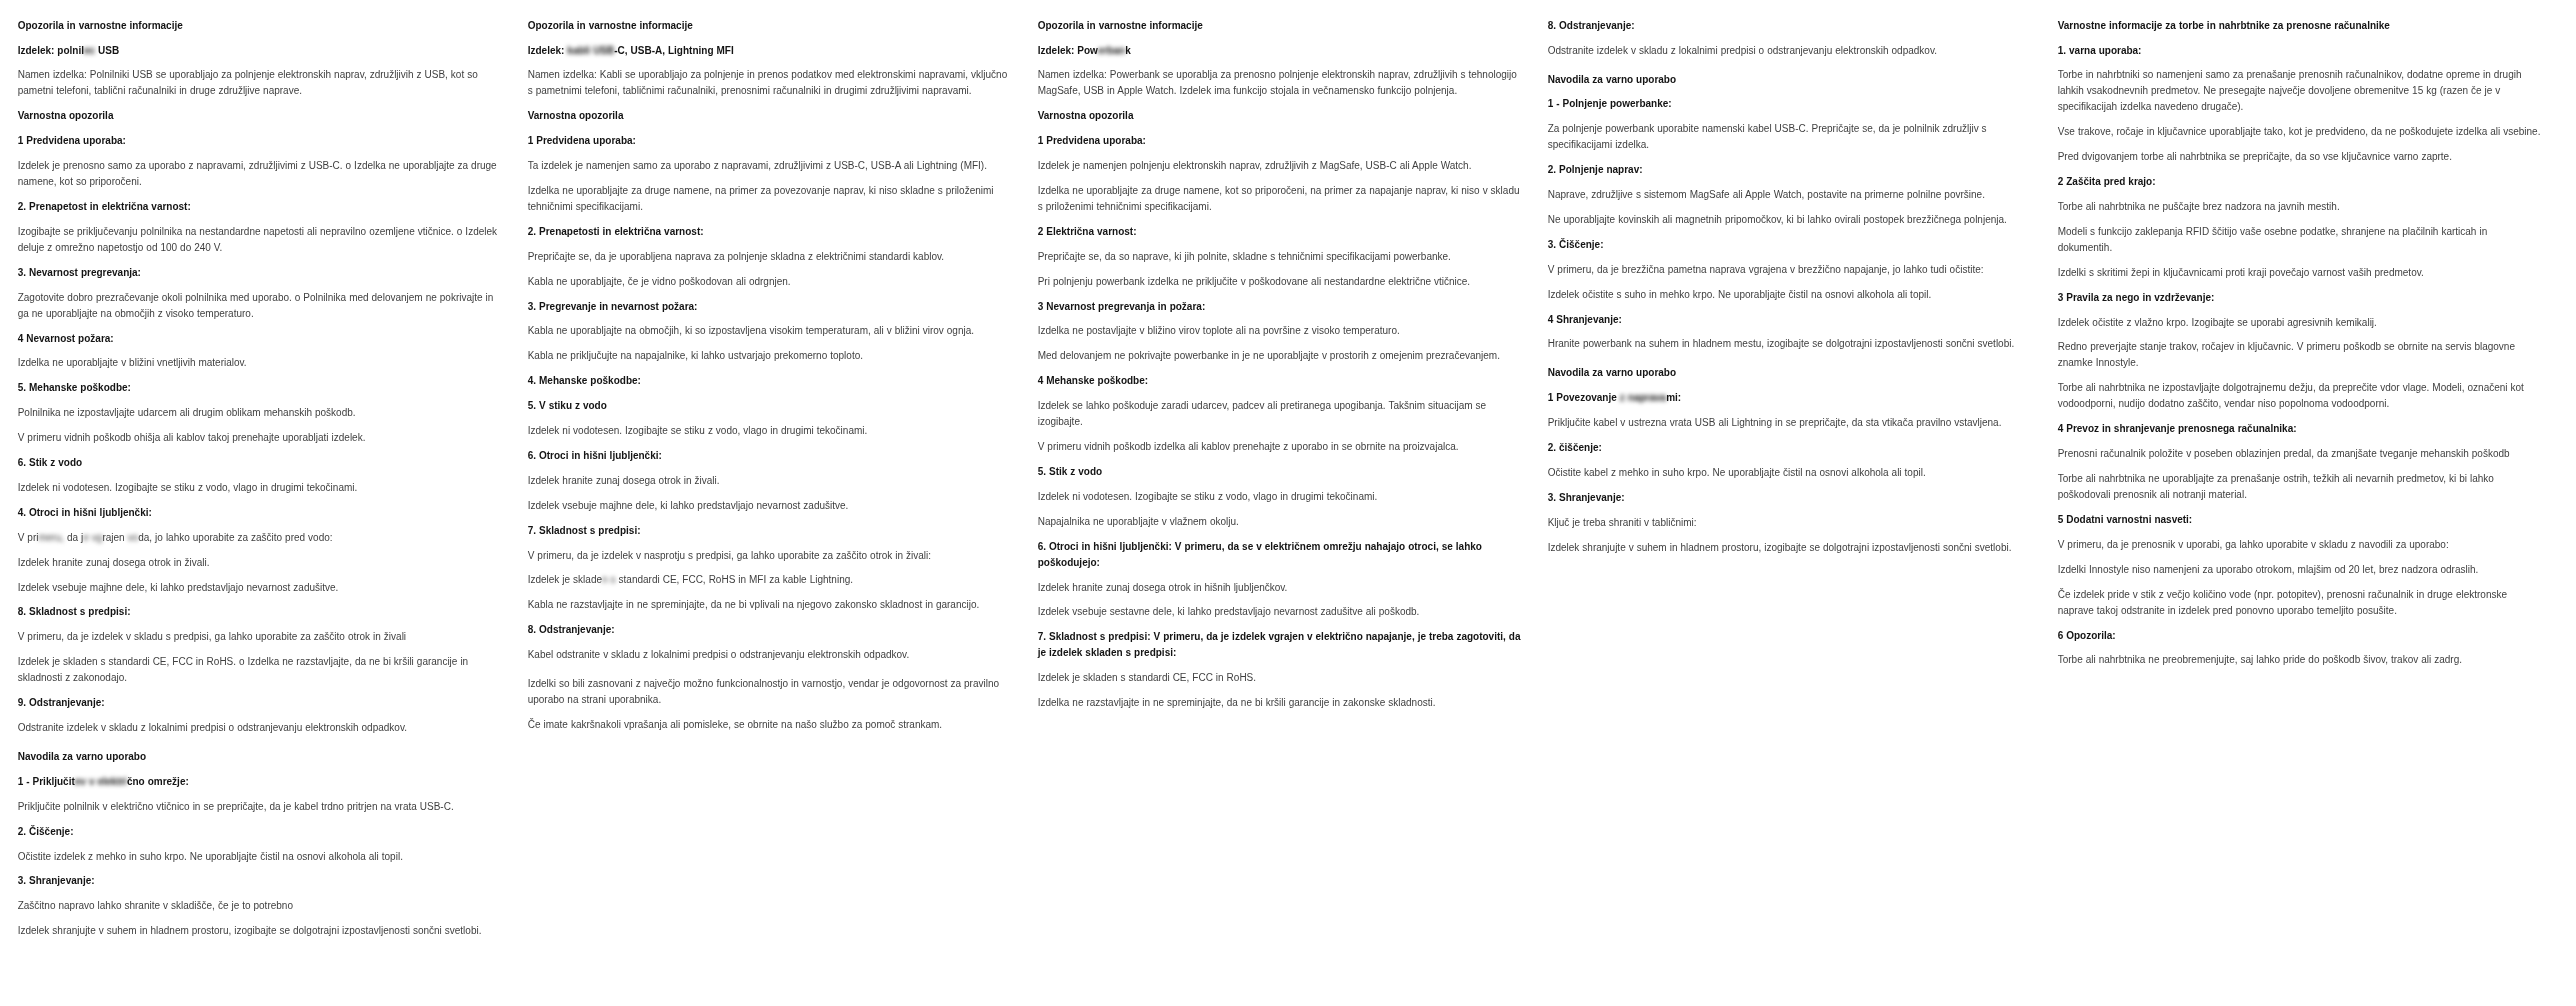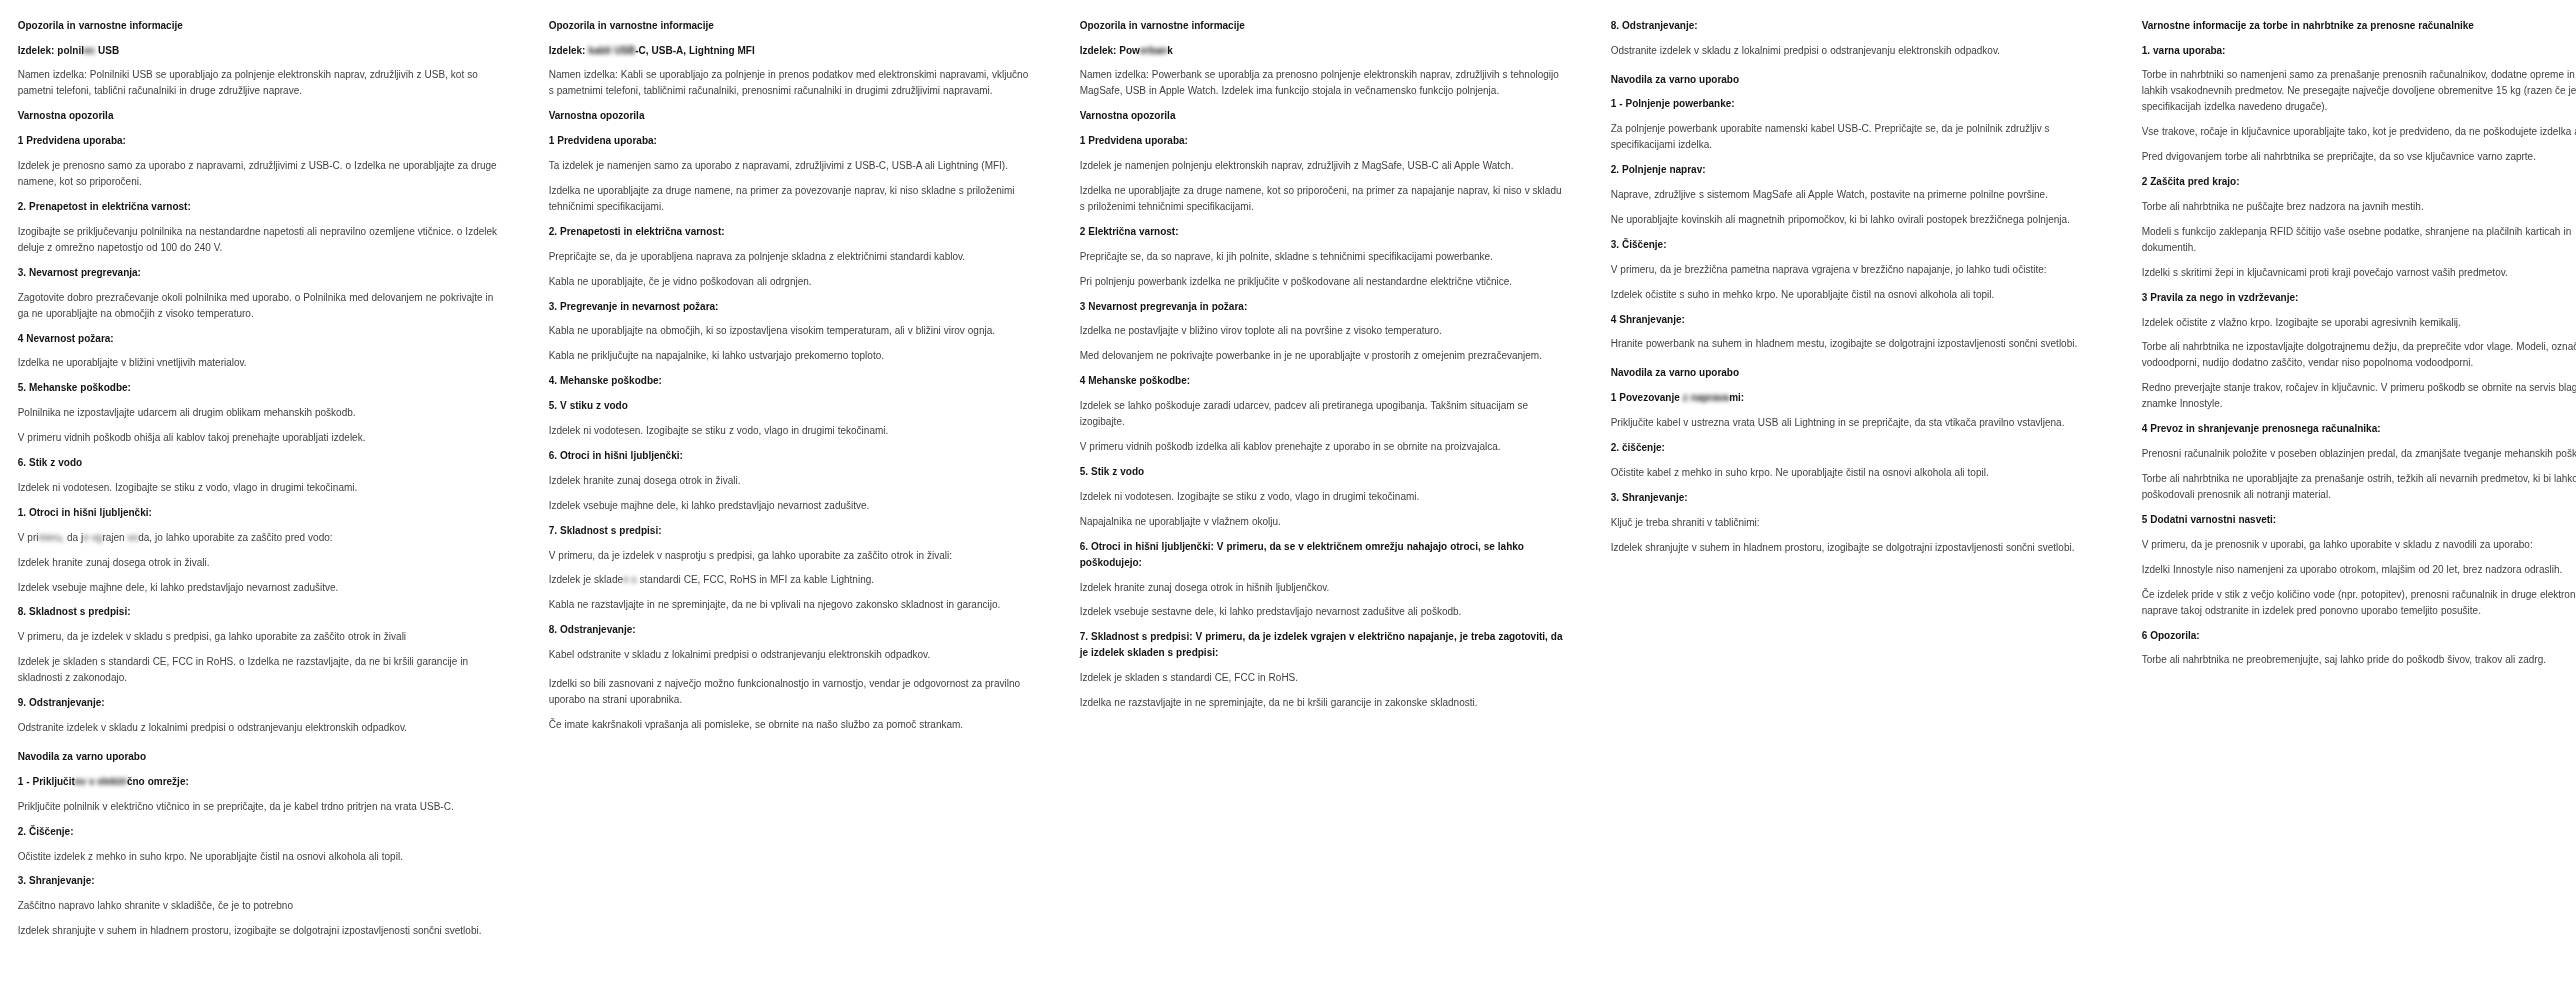--- a/index.html
+++ b/index.html
@@ -2,21 +2,21 @@
 <html style="font-size:13px"><head>
 <meta charset="utf-8">
 <style>
   html, body { margin:0; padding:0; background:#ffffff; }
   body {
     width:2576px; height:1006px; overflow:hidden;
     font-family:"Liberation Sans", sans-serif;
     -webkit-font-smoothing:antialiased;
   }
   #columns {
-    display:flex; gap:48px;
+    display:flex; gap:27px;
     padding:17.7px 14.5px 0 17.7px;
     box-sizing:border-box;
   }
   .column { width:483px; flex:0 0 483px; }
   .column p {
     margin:0 0 8.9px 0;
     font-size:10px;
     line-height:16px;
     color:#3f3f3f;
     word-spacing:0.2px;
@@ -43,21 +43,21 @@
       <p class="body">Izogibajte se priključevanju polnilnika na nestandardne napetosti ali nepravilno ozemljene vtičnice. o Izdelek deluje z omrežno napetostjo od 100 do 240 V.</p>
       <p class="h">3. Nevarnost pregrevanja:</p>
       <p class="body">Zagotovite dobro prezračevanje okoli polnilnika med uporabo. o Polnilnika med delovanjem ne pokrivajte in ga ne uporabljajte na območjih z visoko temperaturo.</p>
       <p class="h">4 Nevarnost požara:</p>
       <p class="body">Izdelka ne uporabljajte v bližini vnetljivih materialov.</p>
       <p class="h">5. Mehanske poškodbe:</p>
       <p class="body">Polnilnika ne izpostavljajte udarcem ali drugim oblikam mehanskih poškodb.</p>
       <p class="body">V primeru vidnih poškodb ohišja ali kablov takoj prenehajte uporabljati izdelek.</p>
       <p class="h">6. Stik z vodo</p>
       <p class="body">Izdelek ni vodotesen. Izogibajte se stiku z vodo, vlago in drugimi tekočinami.</p>
-      <p class="h">1. Otroci in hišni ljubljenčki:</p>
+      <p class="h">4. Otroci in hišni ljubljenčki:</p>
       <p class="body"><span>V pri</span><span class="blur">meru,</span><span> da j</span><span class="blur">e vg</span><span>rajen</span><span class="blur"> vo</span><span>da, jo lahko uporabite za zaščito pred vodo:</span></p>
       <p class="body">Izdelek hranite zunaj dosega otrok in živali.</p>
       <p class="body">Izdelek vsebuje majhne dele, ki lahko predstavljajo nevarnost zadušitve.</p>
       <p class="h">8. Skladnost s predpisi:</p>
       <p class="body">V primeru, da je izdelek v skladu s predpisi, ga lahko uporabite za zaščito otrok in živali</p>
       <p class="body">Izdelek je skladen s standardi CE, FCC in RoHS. o Izdelka ne razstavljajte, da ne bi kršili garancije in skladnosti z zakonodajo.</p>
       <p class="h">9. Odstranjevanje:</p>
       <p class="body">Odstranite izdelek v skladu z lokalnimi predpisi o odstranjevanju elektronskih odpadkov.</p>
       <p class="title gap">Navodila za varno uporabo</p>
       <p class="h"><span>1 - Priključit</span><span class="blur">ev v elektri</span><span>čno omrežje:</span></p>
@@ -152,22 +152,22 @@
       <p class="h">1. varna uporaba:</p>
       <p class="body">Torbe in nahrbtniki so namenjeni samo za prenašanje prenosnih računalnikov, dodatne opreme in drugih lahkih vsakodnevnih predmetov. Ne presegajte največje dovoljene obremenitve 15 kg (razen če je v specifikacijah izdelka navedeno drugače).</p>
       <p class="body">Vse trakove, ročaje in ključavnice uporabljajte tako, kot je predvideno, da ne poškodujete izdelka ali vsebine.</p>
       <p class="body">Pred dvigovanjem torbe ali nahrbtnika se prepričajte, da so vse ključavnice varno zaprte.</p>
       <p class="h">2 Zaščita pred krajo:</p>
       <p class="body">Torbe ali nahrbtnika ne puščajte brez nadzora na javnih mestih.</p>
       <p class="body">Modeli s funkcijo zaklepanja RFID ščitijo vaše osebne podatke, shranjene na plačilnih karticah in dokumentih.</p>
       <p class="body">Izdelki s skritimi žepi in ključavnicami proti kraji povečajo varnost vaših predmetov.</p>
       <p class="h">3 Pravila za nego in vzdrževanje:</p>
       <p class="body">Izdelek očistite z vlažno krpo. Izogibajte se uporabi agresivnih kemikalij.</p>
+      <p class="body">Redno preverjajte stanje trakov, ročajev in ključavnic. V primeru poškodb se obrnite na servis blagovne znamke Innostyle.</p>
       <p class="body">Torbe ali nahrbtnika ne izpostavljajte dolgotrajnemu dežju, da preprečite vdor vlage. Modeli, označeni kot vodoodporni, nudijo dodatno zaščito, vendar niso popolnoma vodoodporni.</p>
-      <p class="body">Redno preverjajte stanje trakov, ročajev in ključavnic. V primeru poškodb se obrnite na servis blagovne znamke Innostyle.</p>
       <p class="h">4 Prevoz in shranjevanje prenosnega računalnika:</p>
       <p class="body">Prenosni računalnik položite v poseben oblazinjen predal, da zmanjšate tveganje mehanskih poškodb</p>
       <p class="body">Torbe ali nahrbtnika ne uporabljajte za prenašanje ostrih, težkih ali nevarnih predmetov, ki bi lahko poškodovali prenosnik ali notranji material.</p>
       <p class="h">5 Dodatni varnostni nasveti:</p>
       <p class="body">V primeru, da je prenosnik v uporabi, ga lahko uporabite v skladu z navodili za uporabo:</p>
       <p class="body">Izdelki Innostyle niso namenjeni za uporabo otrokom, mlajšim od 20 let, brez nadzora odraslih.</p>
       <p class="body">Če izdelek pride v stik z večjo količino vode (npr. potopitev), prenosni računalnik in druge elektronske naprave takoj odstranite in izdelek pred ponovno uporabo temeljito posušite.</p>
       <p class="h">6 Opozorila:</p>
       <p class="body">Torbe ali nahrbtnika ne preobremenjujte, saj lahko pride do poškodb šivov, trakov ali zadrg.</p>
     </section>

